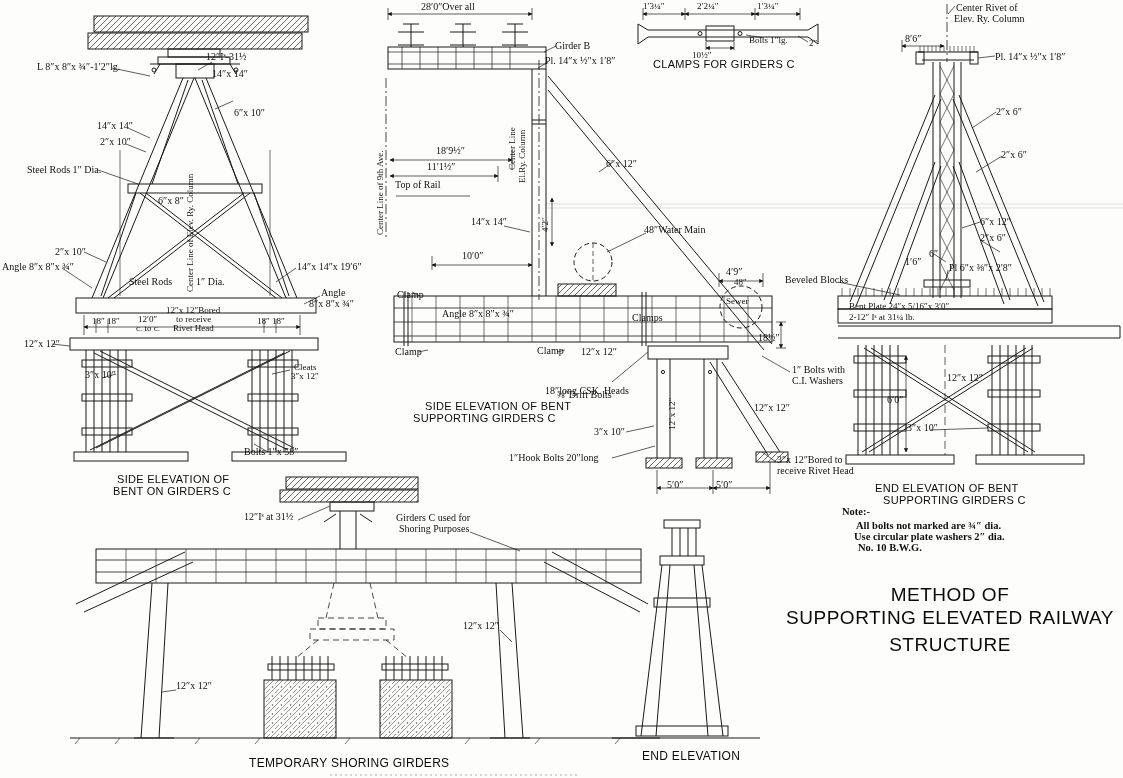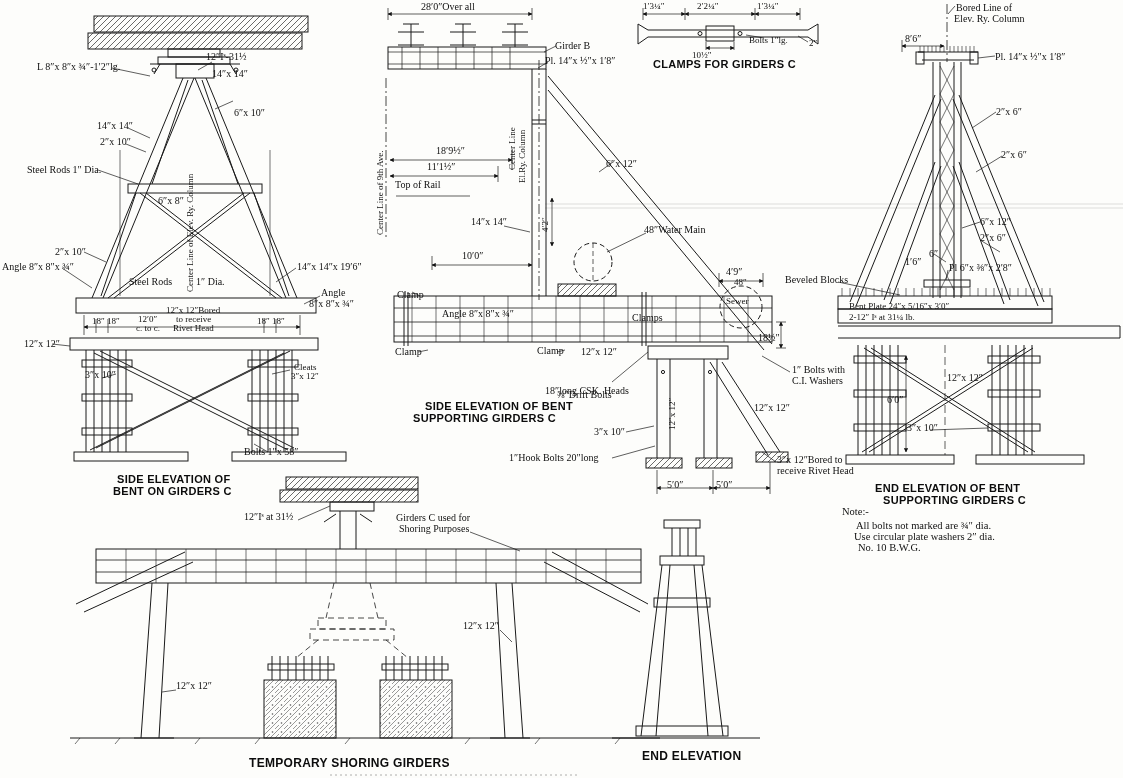--- a/index.html
+++ b/index.html
@@ -2,24 +2,24 @@
 <html><head>
 <meta charset="utf-8">
 <style>
   html,body{margin:0;padding:0;background:#ffffff;}
   .sheet{position:relative;width:1123px;height:778px;background:#fdfdfb;overflow:hidden;
          font-family:"Liberation Serif",serif;color:#101010;}
   .sheet svg{position:absolute;left:0;top:0;}
   .lb{position:absolute;font-size:10px;line-height:1.05;white-space:nowrap;color:#101010;}
   .sm{font-size:9px;}
   .v{transform:rotate(-90deg);transform-origin:0 0;}
-  .cap{position:absolute;font-family:"Liberation Sans",sans-serif;font-weight:bold;
+  .cap{position:absolute;font-family:"Liberation Sans",sans-serif;font-weight:normal;
        font-size:11px;letter-spacing:.3px;white-space:nowrap;color:#0c0c0c;}
   .capb{font-size:12px;}
-  .note{position:absolute;font-size:10.5px;font-weight:normal;white-space:nowrap;
+  .note{position:absolute;font-size:10.5px;font-weight:bold;white-space:nowrap;
         font-family:"Liberation Serif",serif;color:#101010;}
   .ttl{position:absolute;left:782px;width:336px;text-align:center;
        font-family:"Liberation Sans",sans-serif;font-size:19px;letter-spacing:.5px;
        white-space:nowrap;color:#0a0a0a;}
 </style>
 </head>
 <body>
 
 <div class="sheet">
 
@@ -282,21 +282,21 @@
 <span class="lb" style="left:777px;top:466px">receive Rivet Head</span>
 
 <span class="lb sm" style="left:643px;top:2px">1′3¼″</span>
 <span class="lb sm" style="left:697px;top:2px">2′2¼″</span>
 <span class="lb sm" style="left:757px;top:2px">1′3¼″</span>
 <span class="lb sm" style="left:692px;top:51px">10½″</span>
 <span class="lb sm" style="left:749px;top:36px">Bolts 1″lg.</span>
 <span class="lb sm" style="left:809px;top:39px">2″</span>
 <span class="cap" style="left:653px;top:58px">CLAMPS FOR GIRDERS C</span>
 
-<span class="lb" style="left:956px;top:3px">Bored Line of</span>
+<span class="lb" style="left:956px;top:3px">Center Rivet of</span>
 <span class="lb" style="left:954px;top:14px">Elev. Ry. Column</span>
 <span class="lb" style="left:905px;top:34px">8′6″</span>
 <span class="lb" style="left:995px;top:52px">Pl. 14″x ½″x 1′8″</span>
 <span class="lb" style="left:996px;top:107px">2″x 6″</span>
 <span class="lb" style="left:1001px;top:150px">2″x 6″</span>
 <span class="lb" style="left:980px;top:217px">6″x 12″</span>
 <span class="lb" style="left:980px;top:233px">2″x 6″</span>
 <span class="lb" style="left:929px;top:249px">6″</span>
 <span class="lb" style="left:905px;top:257px">1′6″</span>
 <span class="lb" style="left:949px;top:263px">Pl 6″x ⅜″x 2′8″</span>
@@ -306,20 +306,23 @@
 <span class="lb" style="left:947px;top:373px">12″x 12″</span>
 <span class="lb" style="left:887px;top:395px">6′0″</span>
 <span class="lb" style="left:907px;top:423px">3″x 10″</span>
 <span class="cap" style="left:875px;top:482px">END ELEVATION OF BENT</span>
 <span class="cap" style="left:883px;top:494px">SUPPORTING GIRDERS C</span>
 
 <span class="note" style="left:842px;top:506px">Note:-</span>
 <span class="note" style="left:856px;top:520px">All bolts not marked are ¾″ dia.</span>
 <span class="note" style="left:854px;top:531px">Use circular plate washers 2″ dia.</span>
 <span class="note" style="left:858px;top:542px">No. 10 B.W.G.</span>
+<span class="ttl" style="top:584px">METHOD OF</span>
+<span class="ttl" style="top:607px">SUPPORTING ELEVATED RAILWAY</span>
+<span class="ttl" style="top:634px">STRUCTURE</span>
 
 <span class="lb" style="left:244px;top:512px">12″Iˢ at 31½</span>
 <span class="lb" style="left:396px;top:513px">Girders C used for</span>
 <span class="lb" style="left:399px;top:524px">Shoring Purposes</span>
 <span class="lb" style="left:463px;top:621px">12″x 12″</span>
 <span class="lb" style="left:176px;top:681px">12″x 12″</span>
 <span class="cap capb" style="left:249px;top:756px">TEMPORARY SHORING GIRDERS</span>
 
 <span class="cap capb" style="left:642px;top:749px">END ELEVATION</span>
 

